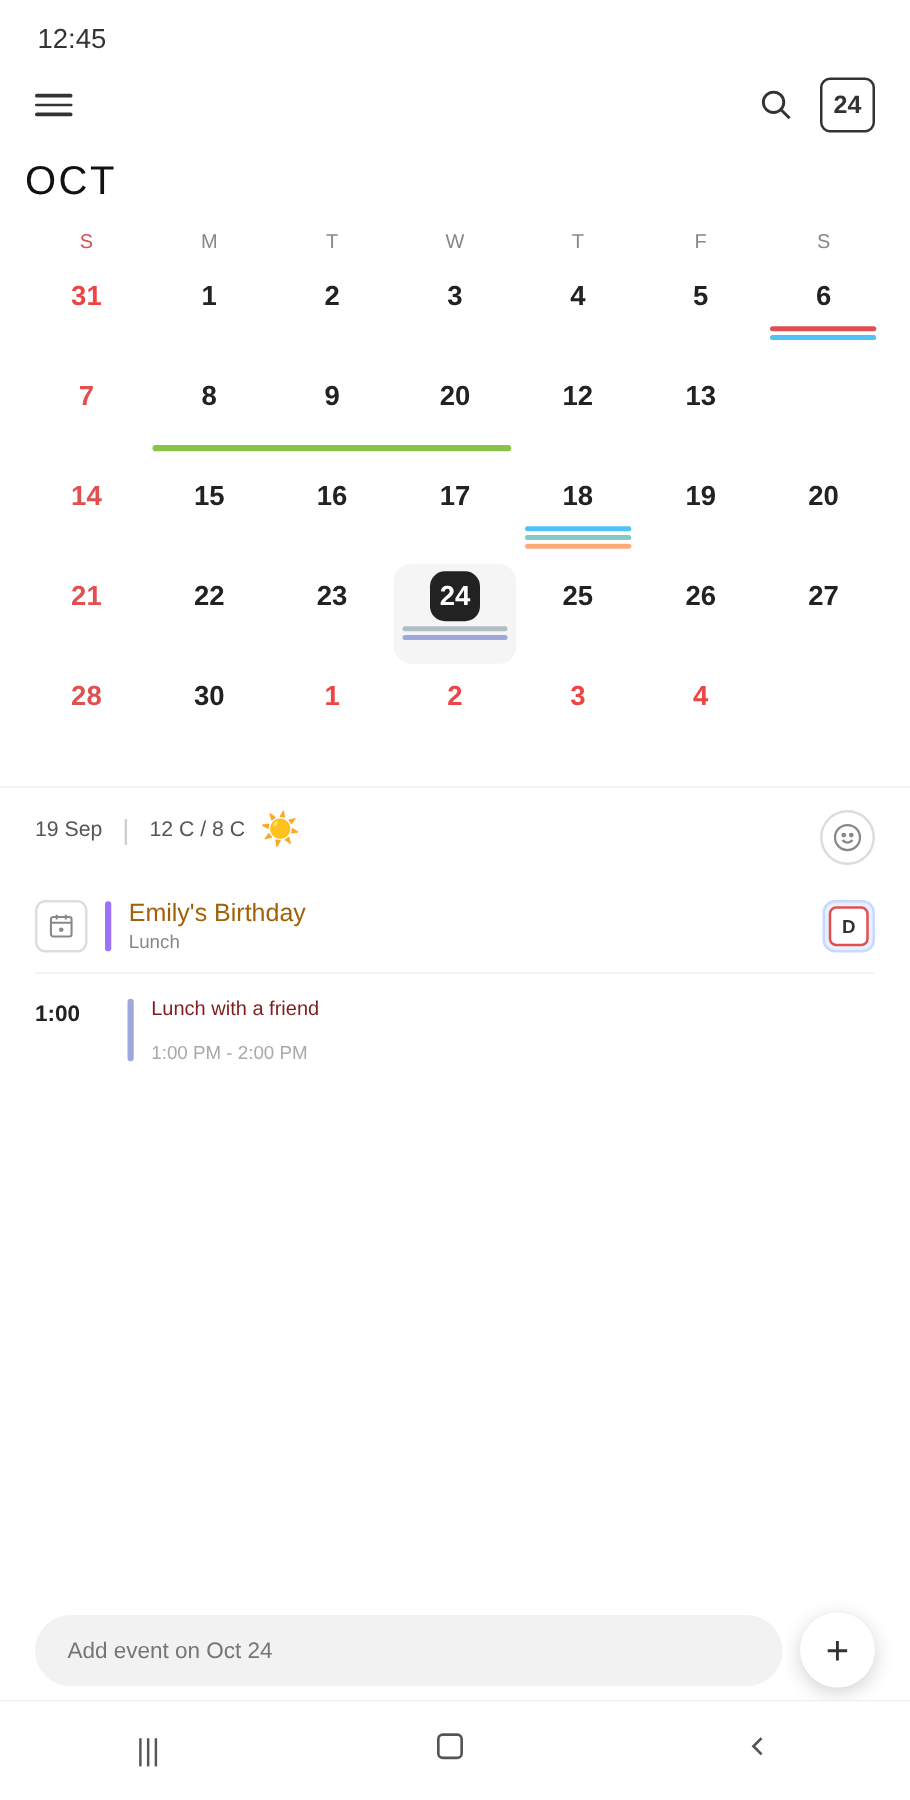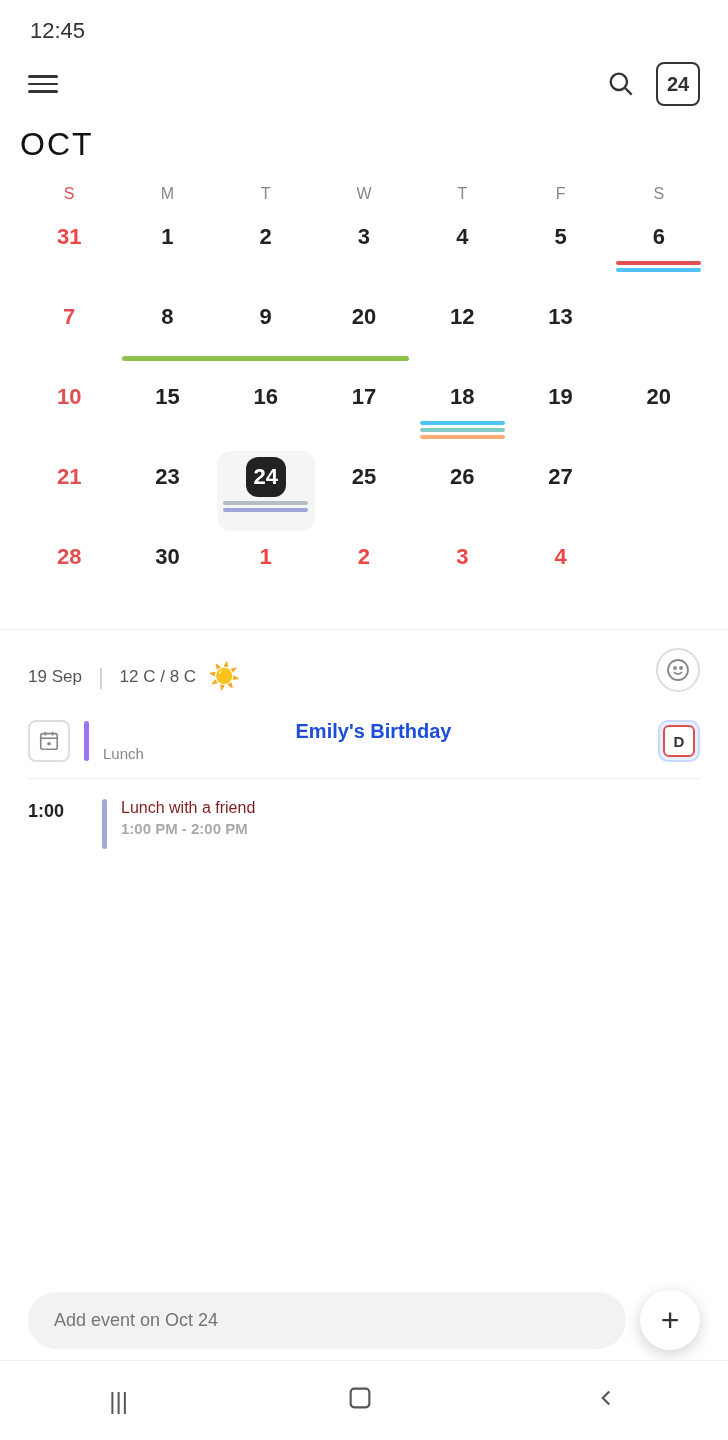--- a/index.html
+++ b/index.html
@@ -119,21 +119,21 @@
       height: 1px;
       background: #eee;
       margin: 18px 0;
     }
 
     
     .day-events-section { padding: 0 28px; }
 
     .day-weather-row {
       display: flex;
-      align-items: flex-end;
+      align-items: flex-start;
       justify-content: space-between;
       margin-bottom: 18px;
     }
     .day-weather-left {
       display: flex; align-items: center; gap: 12px;
       font-size: 17px; color: #555;
     }
     .weather-divider { color: #ccc; font-size: 22px; margin: 0 4px; }
     .weather-sun { font-size: 26px; }
     .smiley-btn {
@@ -160,21 +160,21 @@
       font-size: 18px; color: #555;
       flex-shrink: 0;
     }
     .event-color-bar {
       width: 5px; height: 40px;
       border-radius: 3px;
       flex-shrink: 0;
     }
     .event-details { flex: 1; }
     .event-title {
-      font-size: 20px; font-weight: 700; color: #1d4ed8; text-align: center;
+      font-size: 20px; font-weight: 400; color: #a16207;
     }
     .event-subtitle {
       font-size: 15px; color: #888;
       margin-top: 2px;
     }
     .event-app-icon {
       width: 42px; height: 42px;
       background: #e8f0ff;
       border-radius: 10px;
       display: flex; align-items: center; justify-content: center;
@@ -201,21 +201,21 @@
     .event-time-label {
       font-size: 18px; font-weight: 600; color: #222;
       min-width: 60px;
       padding-top: 2px;
     }
     .event-time-details { flex: 1; }
     .event-time-title {
       font-size: 16px; font-weight: 400; color: #7f1d1d;
     }
     .event-time-range {
-      font-size: 15px; color: #aaa; margin-top: 3px; font-weight: bold;
+      font-size: 15px; color: #aaa; margin-top: 17px;
     }
 
     
     .add-event-row {
       position: fixed;
       bottom: 90px;
       left: 0; right: 0;
       display: flex;
       align-items: center;
       padding: 0 28px;
@@ -350,21 +350,21 @@
       <div class="cal-cell">
         <div class="day-num">13</div>
       </div>
     </div>
 
     <div style="position:absolute; bottom:10px; left:calc(1/7*100% + 4px); width:calc(3/7*100% - 8px); height:5px; background:#8bc34a; border-radius:3px;"></div>
   </div>
 
   <div class="cal-grid">
     <div class="cal-cell">
-      <div class="day-num sunday">10</div>
+      <div class="day-num sunday">14</div>
     </div>
     <div class="cal-cell">
       <div class="day-num">15</div>
     </div>
     <div class="cal-cell">
       <div class="day-num">16</div>
     </div>
     <div class="cal-cell">
       <div class="day-num">17</div>
     </div>
@@ -380,20 +380,23 @@
       <div class="day-num">19</div>
     </div>
     <div class="cal-cell">
       <div class="day-num">20</div>
     </div>
   </div>
 
   <div class="cal-grid">
     <div class="cal-cell">
       <div class="day-num sunday">21</div>
+    </div>
+    <div class="cal-cell">
+      <div class="day-num">22</div>
     </div>
     <div class="cal-cell">
       <div class="day-num">23</div>
     </div>
     <div class="cal-cell" style="background:#f5f5f5; border-radius:14px;">
       <div class="day-num today">24</div>
       <div class="event-dots">
         <div class="event-bar" style="background:#b0bec5"></div>
         <div class="event-bar" style="background:#9fa8da"></div>
       </div>

